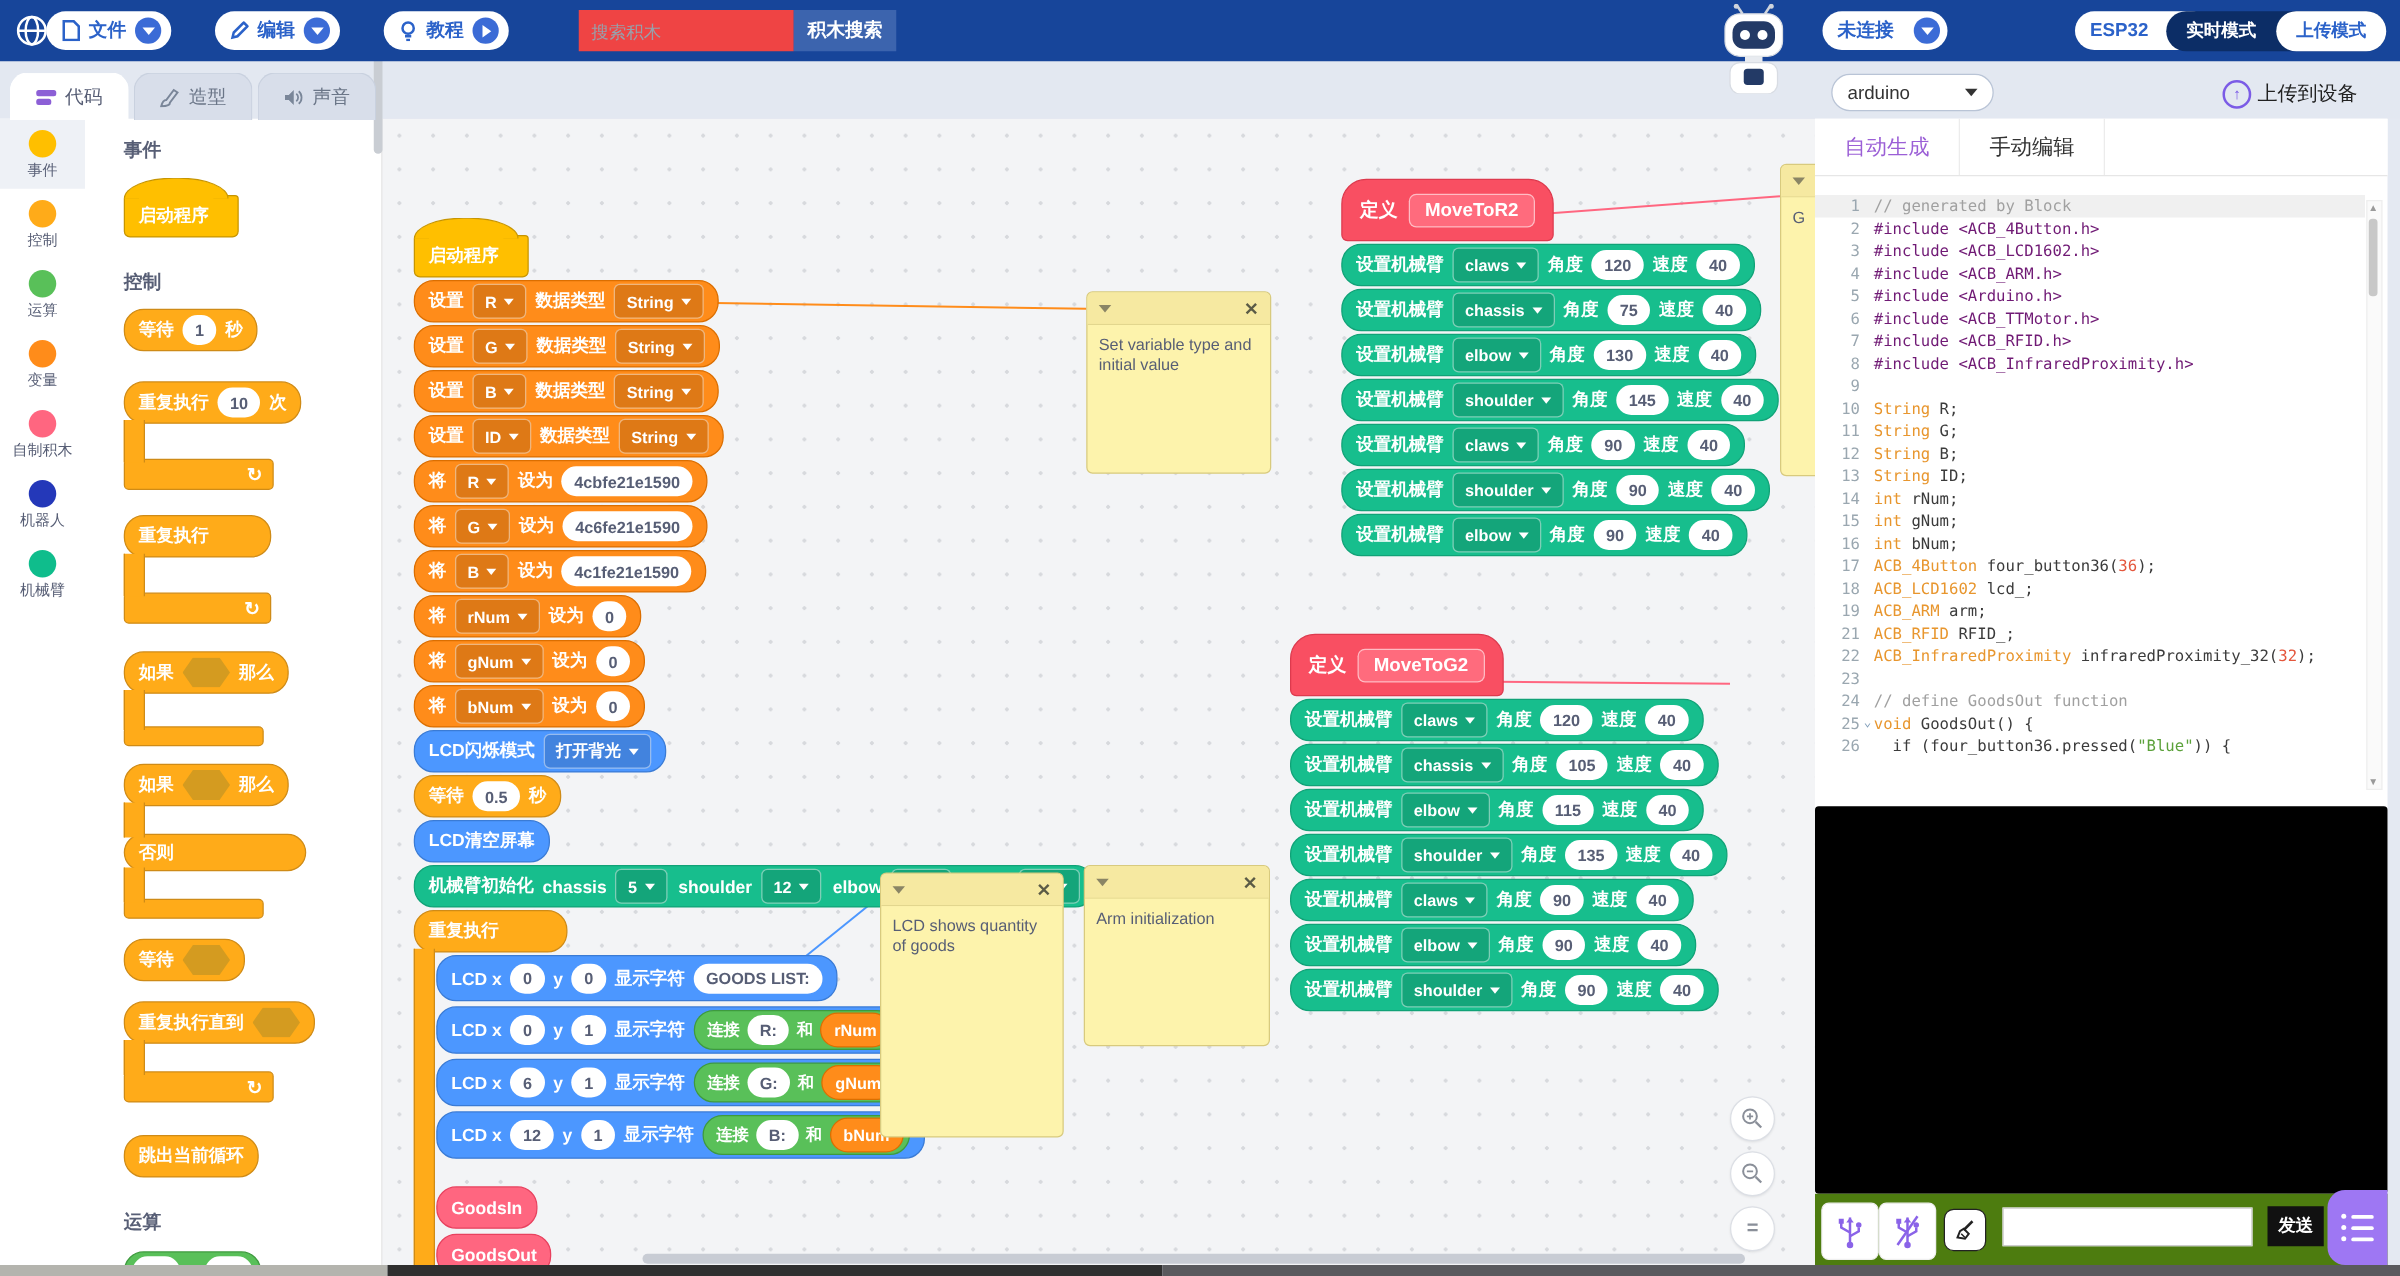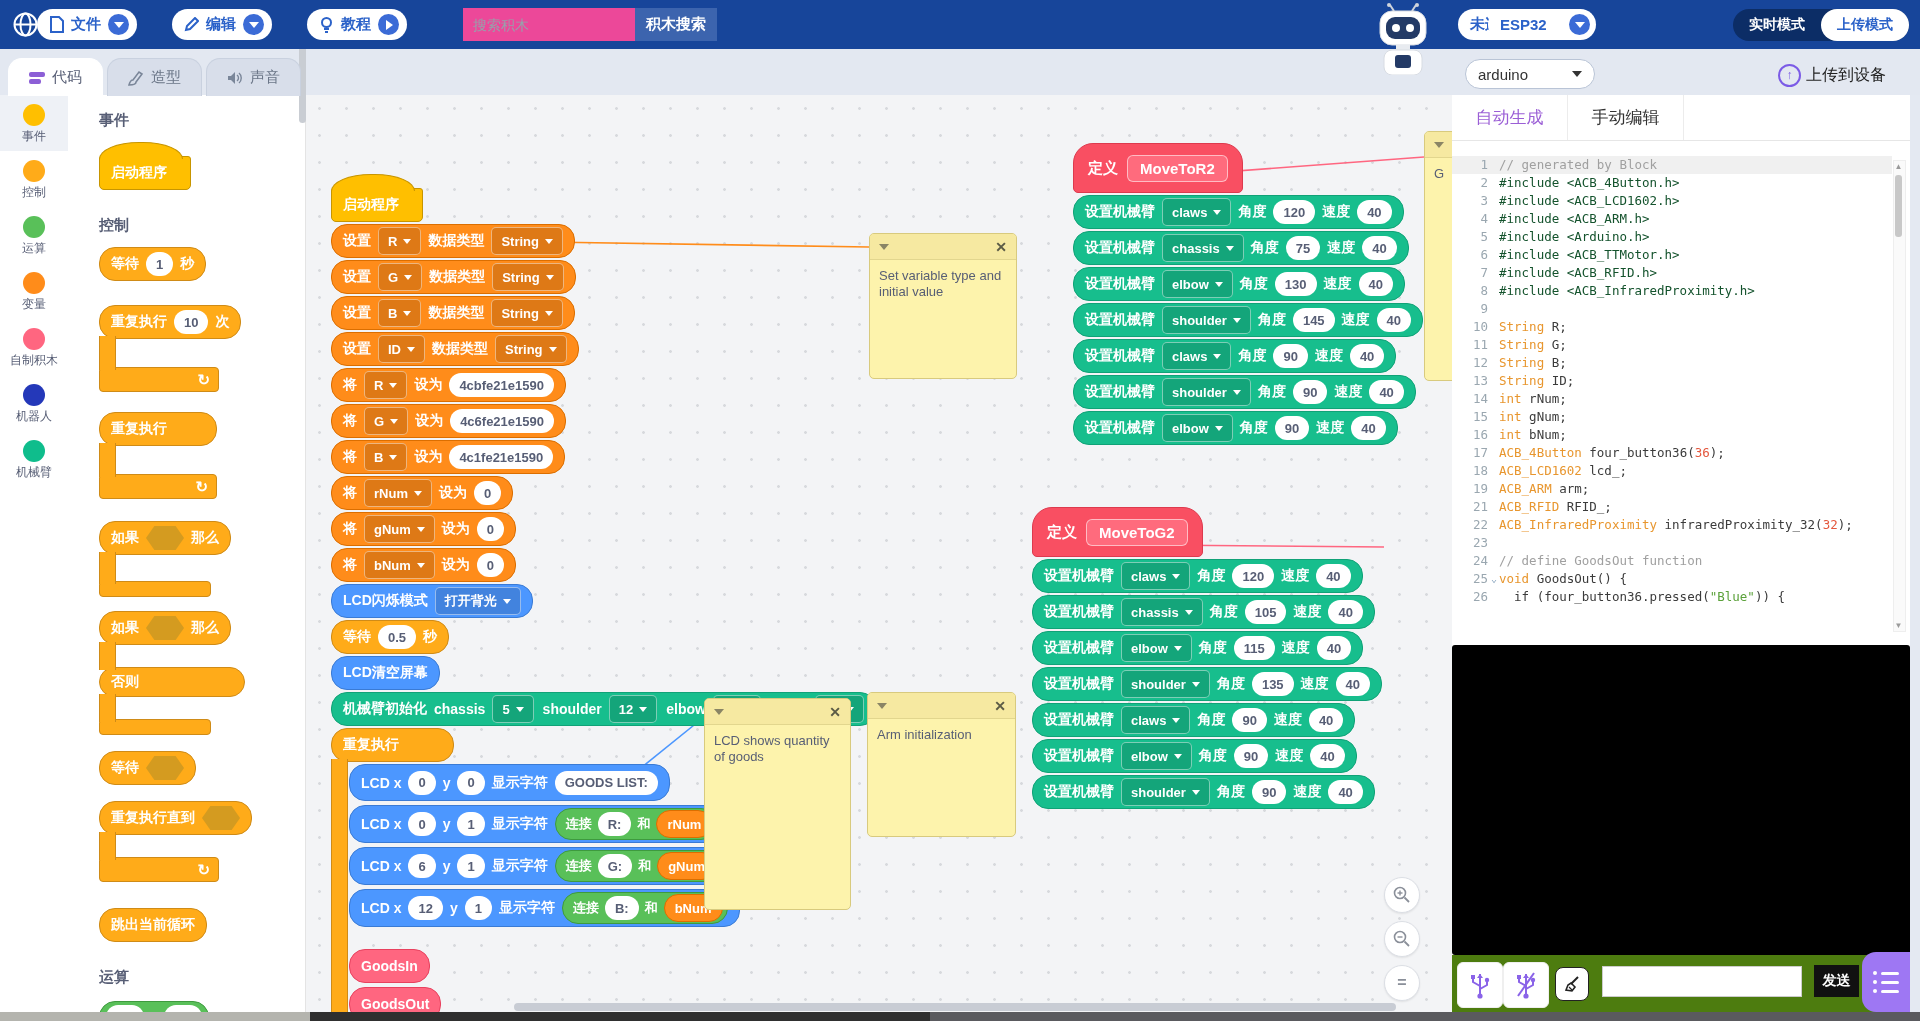--- a/index.html
+++ b/index.html
@@ -5,21 +5,21 @@
   html,body{margin:0;padding:0;background:#9aa0ab;}
   .page{position:relative;width:1920px;height:1021px;overflow:hidden;background:#e4e9f2;
         font-family:"Liberation Sans",sans-serif;-webkit-font-smoothing:antialiased;}
   
   .topbar{position:absolute;left:0;top:0;width:1920px;height:49px;background:#17459A;z-index:30;}
   .pill{position:absolute;top:9px;height:31px;background:#fff;border-radius:16px;display:flex;align-items:center;
         gap:7px;padding:0 6px 0 12px;color:#2b62c9;font-weight:bold;font-size:15px;box-sizing:border-box;}
   .pill .cir{width:21px;height:21px;border-radius:50%;background:#3b6bd6;display:flex;align-items:center;justify-content:center;flex:none;}
   .cdn{width:0;height:0;border-left:5px solid transparent;border-right:5px solid transparent;border-top:6px solid #fff;}
   .cply{width:0;height:0;border-top:5px solid transparent;border-bottom:5px solid transparent;border-left:7px solid #fff;margin-left:2px;}
-  .srch{position:absolute;left:463px;top:8px;width:172px;height:33px;border:0;background:#ec4899;font-size:14px;
+  .srch{position:absolute;left:463px;top:8px;width:172px;height:33px;border:0;background:#ef4444;font-size:14px;
         padding:0 10px;box-sizing:border-box;color:#333;}
   .srch::placeholder{color:#98a0ab;}
   .srchbtn{position:absolute;left:635px;top:8px;width:82px;height:33px;background:#3c64ae;color:#fff;border:0;
         font-size:15px;font-weight:bold;cursor:pointer;}
   .modewrap{position:absolute;left:1733px;top:9px;width:176px;height:32px;background:#0c2d66;border-radius:17px;display:flex;align-items:center;}
   .mode-rt{flex:1;text-align:center;color:#fff;font-size:14px;font-weight:bold;}
   .mode-up{width:88px;height:32px;background:#fff;border-radius:17px;color:#2b62c9;font-size:14px;font-weight:bold;
         display:flex;align-items:center;justify-content:center;}
   
   .band{position:absolute;left:0;top:49px;width:1920px;height:46px;background:#e3e8f1;z-index:5;}
@@ -108,21 +108,21 @@
   .ctab{width:115px;display:flex;align-items:center;justify-content:center;font-size:17px;color:#333;
         border-right:1px solid #ececec;cursor:pointer;}
   .ctab.act{color:#9b5fd6;}
   .code{position:absolute;left:1452px;top:156px;width:440px;height:482px;background:#fff;z-index:7;overflow:hidden;
         font-family:"DejaVu Sans Mono","Liberation Mono",monospace;font-size:12.5px;line-height:18px;}
   .line{display:flex;height:18px;white-space:pre;}
   .line.hl{background:#f0f0f0;}
   .ln{width:36px;text-align:right;padding-right:11px;color:#9aa7b0;flex:none;}
   .fold{color:#7f9db9;width:0;margin-left:-8px;margin-right:8px;font-size:10px;}
   .tok-cm{color:#a0a0a0;}
-  .tok-inc{color:#14532d;}
+  .tok-inc{color:#701a75;}
   .tok-typ{color:#e8962e;}
   .tok-kw{color:#e8962e;}
   .tok-num{color:#e4573d;}
   .tok-str{color:#5ba13a;}
   .tok-pln{color:#3b3b3b;}
   .csb{position:absolute;left:1893px;top:160px;width:11px;height:470px;background:#fafafa;border:1px solid #eee;z-index:8;}
   .csb .thumb{position:absolute;left:1px;top:14px;width:7px;height:62px;background:#c8c8c8;border-radius:3px;}
   .csb .ar{position:absolute;left:0;width:9px;text-align:center;color:#9a9a9a;font-size:8px;}
   .console{position:absolute;left:1452px;top:645px;width:458px;height:310px;background:#000;border-radius:3px;z-index:7;}
   .cbar{position:absolute;left:1452px;top:955px;width:458px;height:57px;background:#4d7c0f;z-index:7;}
@@ -186,21 +186,21 @@
         </span>
     </div>
     <input class="srch" placeholder="搜索积木" style="">
     <button class="srchbtn">积木搜索</button>
     <div class="pill" style="left:1458px;width:100px;justify-content:space-between">
       <span>未连接</span>
       <span class="cir">
           <span class="cdn"></span>
         </span>
     </div>
-    <div class="pill" style="left:1488px;width:108px;justify-content:space-between">
+    <div class="pill" style="left:1660px;width:108px;justify-content:space-between">
       <span>ESP32</span>
       <span class="cir">
           <span class="cdn"></span>
         </span>
     </div>
     <div class="modewrap">
       <span class="mode-rt">实时模式</span>
       <span class="mode-up">上传模式</span>
     </div>
   </div>

